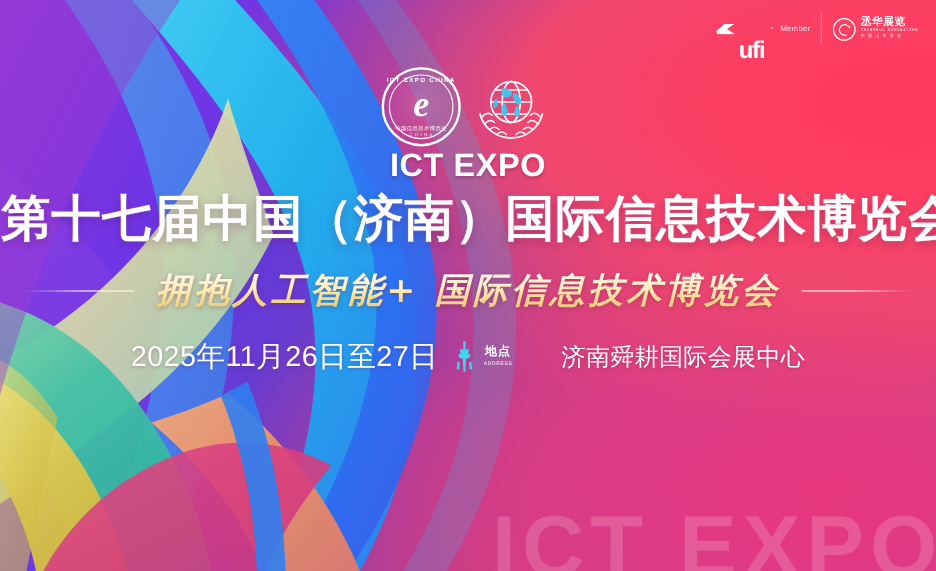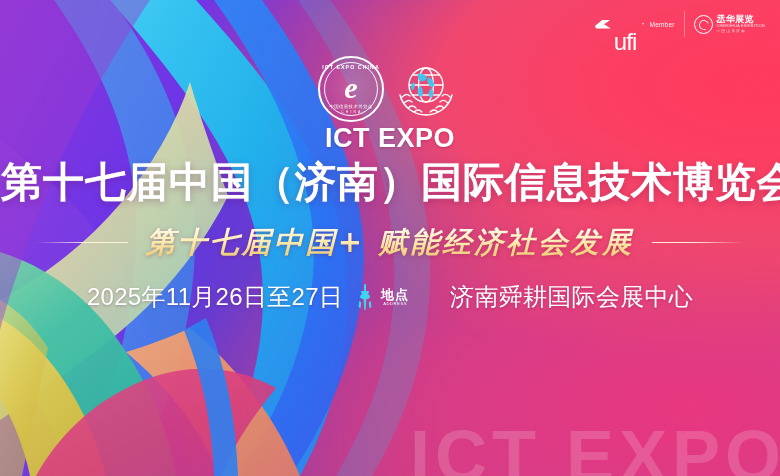--- a/index.html
+++ b/index.html
@@ -33,25 +33,26 @@
   
   .logobar{
     position:absolute;top:9px;right:6px;
     display:flex;align-items:center;gap:0px;
     height:30px;
   }
   .logo-cell{
     display:flex;align-items:center;
     padding:0 9px;height:26px;
     border-left:1px solid rgba(255,255,255,0.35);
+    font-family:Liberation Mono, monospace;
   }
   .logo-cell:first-child{border-left:none;}
   .ufi-wrap{display:flex;align-items:center;gap:5px;padding-right:9px;}
   .ufi-mark{
-    font-size:24px;font-weight:normal;color:#fff;letter-spacing:-1px;
+    font-size:20px;font-weight:bold;color:#fff;letter-spacing:-1px;
     line-height:1;font-family:"Liberation Sans",sans-serif;margin-top:36px;
   }
   .ufi-swoosh{
     width:16px;height:9px;background:#fff;
     clip-path:polygon(0% 72%,46% 6%,100% 0%,58% 52%,100% 100%,8% 100%);
     margin-right:-2px;
   }
   .ufi-member{font-size:6.5px;color:#fff;opacity:.92;letter-spacing:.2px;white-space:nowrap;}
   .ufi-dot{color:#fff;font-size:10px;line-height:1;}
 
@@ -163,23 +164,23 @@
     display:flex;align-items:center;justify-content:center;gap:14px;
     color:#fff;
   }
   .date{font-size:24px;letter-spacing:.3px;white-space:nowrap;
         text-shadow:0 1px 3px rgba(90,0,60,.3);}
   .tower{width:16px;height:26px;flex:none;}
   .addr-badge{
     display:flex;flex-direction:column;align-items:center;line-height:1;
     flex:none;margin-left:-6px;
   }
-  .addr-cn{font-size:13px;font-weight:bold;color:#fff;letter-spacing:1px;}
+  .addr-cn{font-size:10px;font-weight:bold;color:#fff;letter-spacing:1px;}
   .addr-en{font-size:4.2px;color:#fff;letter-spacing:.5px;margin-top:1.5px;}
-  .venue{font-size:24px;letter-spacing:.3px;white-space:nowrap;
+  .venue{font-size:20px;letter-spacing:.3px;white-space:nowrap;
          text-shadow:0 1px 3px rgba(90,0,60,.3);margin-left:27px;}
 
   
   .watermark{
     position:absolute;bottom:-16px;right:-6px;
     font-size:72px;font-weight:bold;letter-spacing:5px;
     color:rgba(255,255,255,.17);
     line-height:1;white-space:nowrap;pointer-events:none;
   }
 </style>
@@ -355,21 +356,21 @@
       </div>
     </div>
 
     <div class="expo-title">ICT EXPO</div>
   </div>
 
   <div class="headline">第十七届中国（济南）国际信息技术博览会</div>
 
   <div class="subrow">
     <span class="rule"></span>
-    <span class="subtitle">第十七届中国+ 赋能经济社会发展</span>
+    <span class="subtitle">拥抱人工智能+ 国际信息技术博览会</span>
     <span class="rule right"></span>
   </div>
 
   <div class="inforow">
     <span class="date">2025年11月26日至27日</span>
 
     <span class="tower">
       <svg viewBox="0 0 16 26" xmlns="http://www.w3.org/2000/svg">
         <g fill="#3fd4ef">
           <rect x="7" y="0" width="2" height="7" rx="1"></rect>

